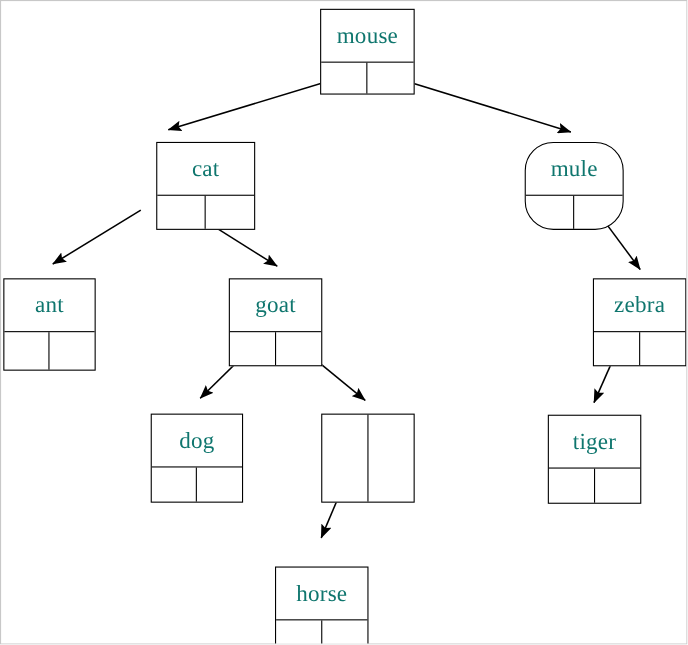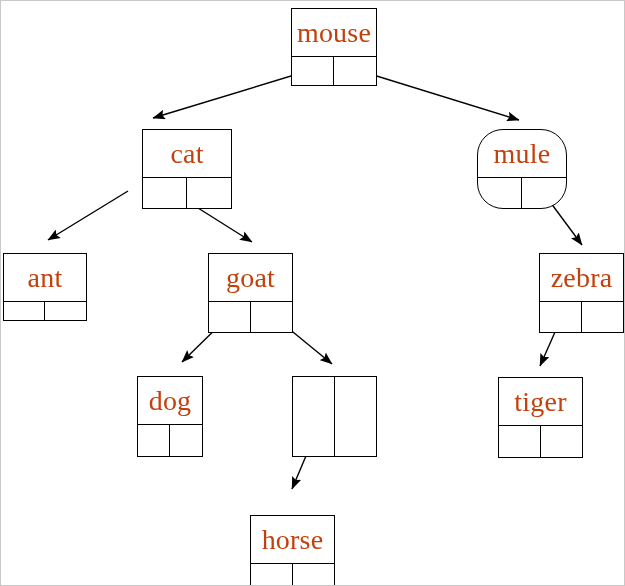--- a/index.html
+++ b/index.html
@@ -31,22 +31,22 @@
     border: 1.6px solid #000000;
     background: #ffffff;
     display: flex;
     flex-direction: column;
   }
   .node-label {
     flex: 0 0 48px;
     display: flex;
     align-items: center;
     justify-content: center;
-    font-size: 28px;
-    color: #c2410c;
+    font-size: 21px;
+    color: #0f766e;
     line-height: 1;
     box-sizing: border-box;
     border-bottom: 1.6px solid #000000;
     letter-spacing: 0.2px;
   }
   .node-pointers {
     flex: 1 1 auto;
     display: flex;
     box-sizing: border-box;
   }
@@ -97,42 +97,42 @@
           <div class="ptr right"></div>
         </div>
       </div>
       <div class="node" style="left: 476px; top: 128px; width: 90px; height: 80px; border-radius: 26px;">
         <div class="node-label">mule</div>
         <div class="node-pointers">
           <div class="ptr left"></div>
           <div class="ptr right"></div>
         </div>
       </div>
-      <div class="node" style="left: 2px; top: 252px; width: 84px; height: 68px;">
+      <div class="node" style="left: 2px; top: 252px; width: 84px; height: 84px;">
         <div class="node-label">ant</div>
         <div class="node-pointers">
           <div class="ptr left"></div>
           <div class="ptr right"></div>
         </div>
       </div>
       <div class="node" style="left: 207px; top: 252px; width: 85px; height: 80px;">
         <div class="node-label">goat</div>
         <div class="node-pointers">
           <div class="ptr left"></div>
           <div class="ptr right"></div>
         </div>
       </div>
       <div class="node" style="left: 538px; top: 252px; width: 85px; height: 80px;">
         <div class="node-label">zebra</div>
         <div class="node-pointers">
           <div class="ptr left"></div>
           <div class="ptr right"></div>
         </div>
       </div>
-      <div class="node" style="left: 136px; top: 375px; width: 66px; height: 81px;">
+      <div class="node" style="left: 136px; top: 375px; width: 84px; height: 81px;">
         <div class="node-label">dog</div>
         <div class="node-pointers">
           <div class="ptr left"></div>
           <div class="ptr right"></div>
         </div>
       </div>
       <div class="node" style="left: 291px; top: 375px; width: 85px; height: 81px;">
         <div class="node-pointers">
           <div class="ptr left"></div>
           <div class="ptr right"></div>

